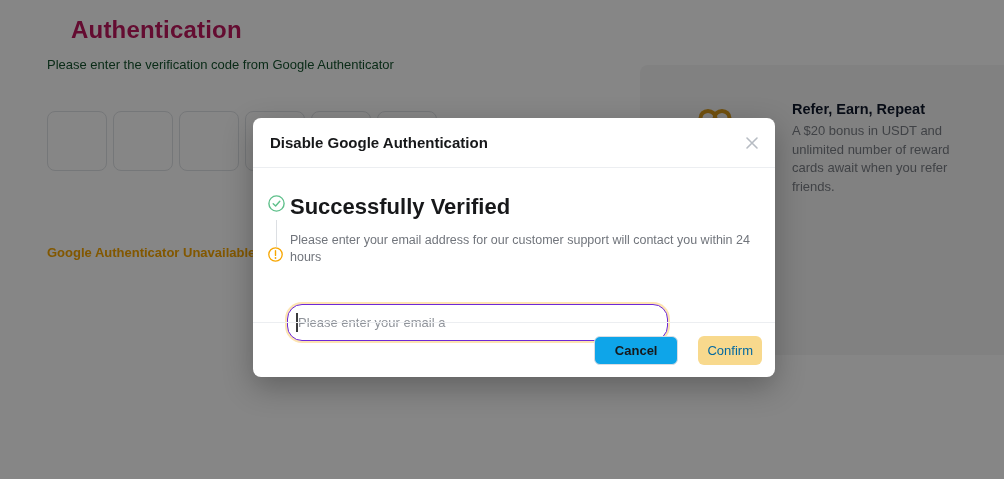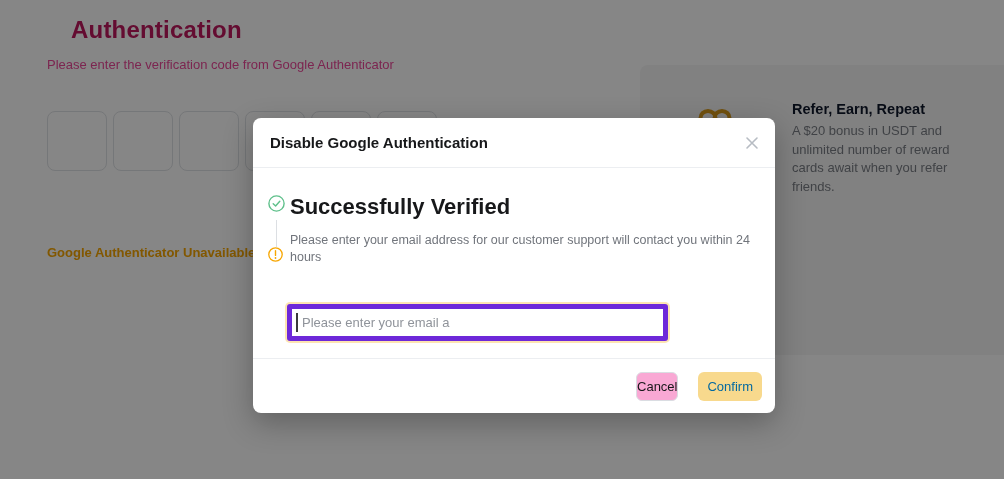--- a/index.html
+++ b/index.html
@@ -15,21 +15,21 @@
 
   
   .page-title {
     position: absolute; left: 47px; top: 16px;
     font-size: 24px; font-weight: 700; color: #be185d;
     letter-spacing: 0.2px;
     margin-left: 24px;
   }
   .page-subtitle {
     position: absolute; left: 47px; top: 57px;
-    font-size: 13px; color: #ec4899;
+    font-size: 13px; color: #14532d;
   }
   .code-row {
     position: absolute; left: 47px; top: 111px;
     display: flex; gap: 6px;
   }
   .code-box {
     width: 60px; height: 60px;
     border: 1px solid #dfe2e6; border-radius: 8px;
     background: #ffffff;
   }
@@ -58,21 +58,21 @@
   }
 
   
   .overlay {
     position: absolute; inset: 0;
     background: rgba(0,0,0,0.475);
     z-index: 5;
   }
   .modal {
     position: absolute; left: 253px; top: 118px;
-    width: 522px; height: 295px;
+    width: 522px; height: 259px;
     background: #ffffff; border-radius: 8px;
     box-shadow: 0 10px 30px rgba(0,0,0,0.28);
     z-index: 10;
   }
   .modal-header {
     position: relative; height: 50px;
     border-bottom: 1px solid #eceef1;
   }
   .modal-title {
     position: absolute; left: 17px; top: 0;
@@ -100,21 +100,21 @@
     width: 472px;
     font-size: 12.5px; line-height: 17px; color: #71757c;
     white-space: pre-line;
   }
   .email-input-wrap {
     position: absolute; left: 34px; top: 136px;
     width: 381px; height: 37px;
   }
   .email-input {
     width: 100%; height: 100%;
-    border: 5px solid #6d28d9; border-radius: 3px;
+    border: 1px solid #6d28d9; border-radius: 15px;
     box-shadow: 0 0 0 2px rgba(247,166,0,0.30);
     padding: 0 10px; font-size: 13px;
     font-family: "Liberation Sans", sans-serif;
     color: #17181a; outline: none; background: #fff;
   }
   .email-input::placeholder { color: #8f939a; }
   .caret {
     position: absolute; left: 9px; top: 9px;
     width: 1.5px; height: 19px; background: #3a3a3c;
   }
@@ -126,22 +126,22 @@
     display: flex; align-items: center; justify-content: flex-end;
     gap: 20px; padding-right: 13px;
   }
   .btn {
     height: 29px; border-radius: 6px;
     font-size: 13px; font-family: "Liberation Sans", sans-serif;
     display: inline-flex; align-items: center; justify-content: center;
     cursor: pointer;
   }
   .btn-cancel {
-    padding: 0 0;
-    background: #f9a8d4; border: 1px solid #dadde2; color: #17181a;
+    padding: 0 20px;
+    background: #0ea5e9; border: 1px solid #dadde2; color: #17181a; font-weight: bold;
   }
   .btn-confirm {
     padding: 0 9px;
     background: #f8d98d; border: none; color: #0369a1;
     cursor: not-allowed;
   }
 </style>
 </head>
 <body>
 

